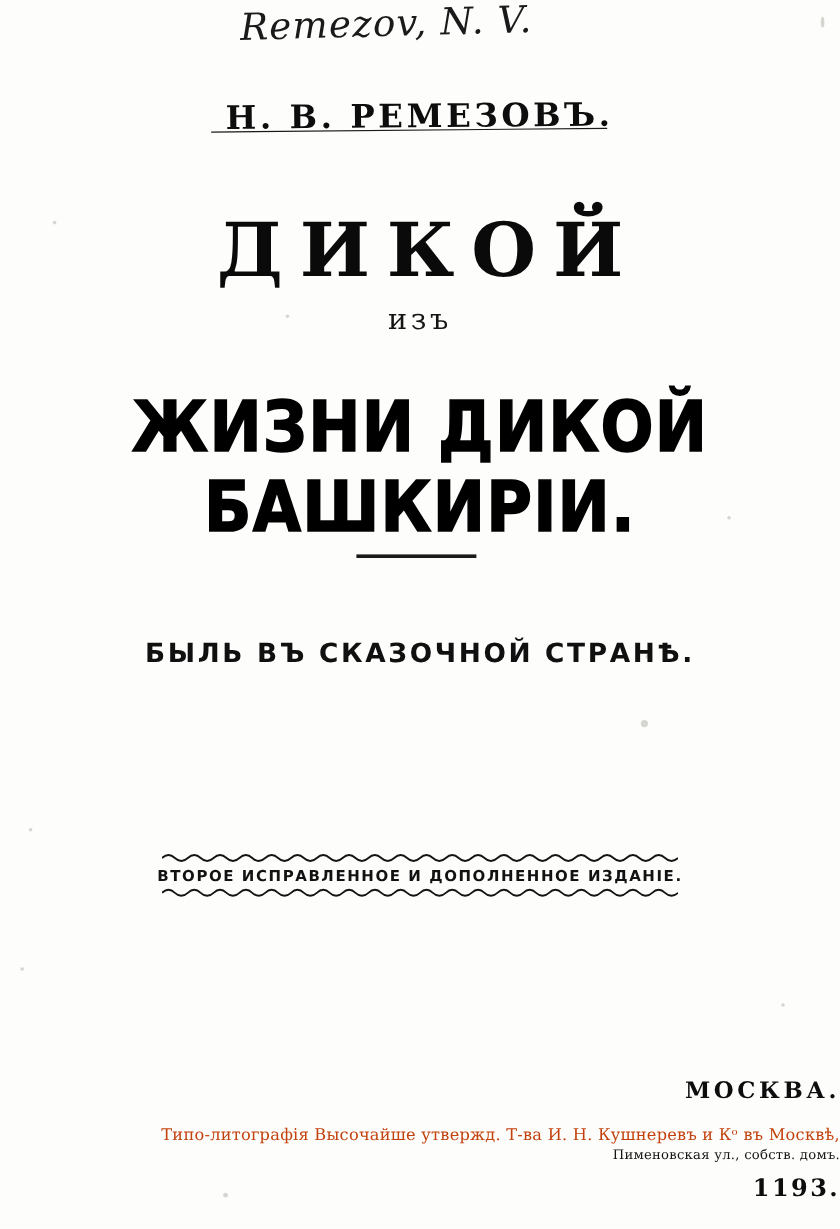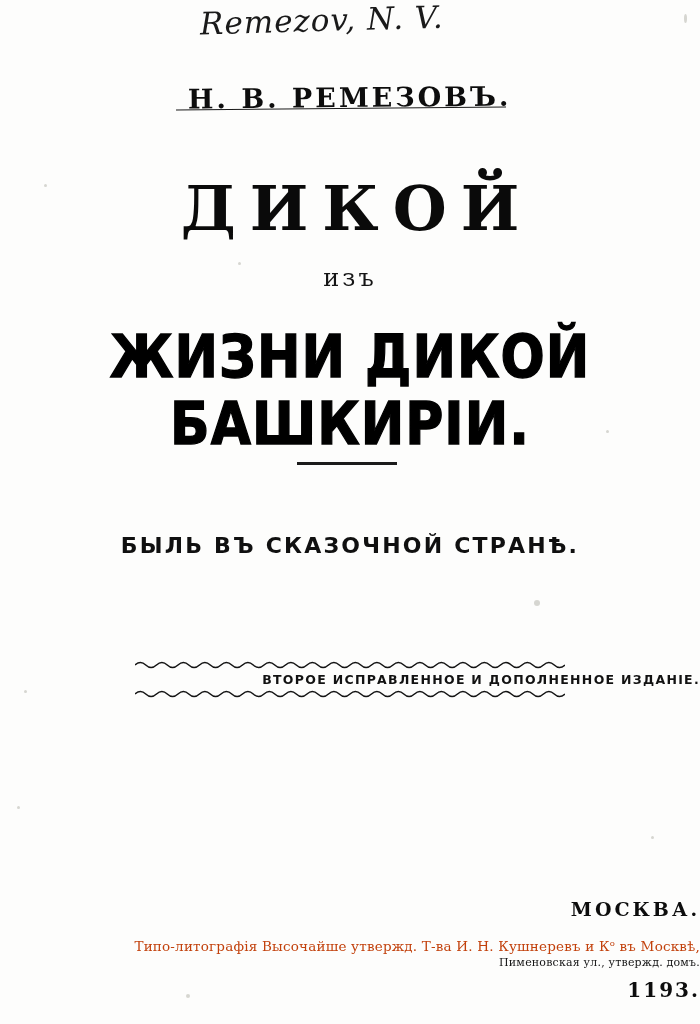--- a/index.html
+++ b/index.html
@@ -82,21 +82,21 @@
     font-family: "DejaVu Serif", serif;
     font-weight: bold;
     font-size: 62px;
     letter-spacing: 14px;
     text-indent: 14px;
     color: #0a0a0a;
   }
 
   .title-iz {
     position: absolute;
-    top: 264px;
+    top: 252px;
     left: 0;
     right: 0;
     text-align: center;
     font-family: "DejaVu Serif", serif;
     font-size: 24px;
     letter-spacing: 3px;
     color: #151515;
   }
 
   .title-sub-heavy {
@@ -134,24 +134,24 @@
     font-family: "DejaVu Sans", sans-serif;
     font-weight: bold;
     font-size: 22px;
     letter-spacing: 2.2px;
     color: #101010;
   }
 
   
   .edition-block {
     position: absolute;
-    top: 660px;
-    left: 0;
-    right: 0;
-    text-align: right;
+    top: 710px;
+    left: 0;
+    right: 0;
+    text-align: center;
   }
   .wave {
     display: block;
     margin: 0 auto;
     width: 430px;
     height: 9px;
   }
   .edition-text {
     font-family: "DejaVu Sans", sans-serif;
     font-weight: bold;
@@ -236,17 +236,17 @@
     </svg>
     <div class="edition-text">ВТОРОЕ ИСПРАВЛЕННОЕ И ДОПОЛНЕННОЕ ИЗДАНIЕ.</div>
     <svg class="wave" viewBox="0 0 430 9" preserveAspectRatio="none">
       <path d="M0,5 Q5.4,0 10.75,5 T21.5,5 T32.25,5 T43,5 T53.75,5 T64.5,5 T75.25,5 T86,5 T96.75,5 T107.5,5 T118.25,5 T129,5 T139.75,5 T150.5,5 T161.25,5 T172,5 T182.75,5 T193.5,5 T204.25,5 T215,5 T225.75,5 T236.5,5 T247.25,5 T258,5 T268.75,5 T279.5,5 T290.25,5 T301,5 T311.75,5 T322.5,5 T333.25,5 T344,5 T354.75,5 T365.5,5 T376.25,5 T387,5 T397.75,5 T408.5,5 T419.25,5 T430,5" fill="none" stroke="#141414" stroke-width="1.5"></path>
     </svg>
   </div>
 
   <div class="imprint">
     <div class="city">МОСКВА.</div>
     <div class="printer-1">Типо-литографія Высочайше утвержд. Т-ва И. Н. Кушнеревъ и Кᵒ въ Москвѣ,</div>
-    <div class="printer-2">Пименовская ул., утвержд. домъ.</div>
+    <div class="printer-2">Пименовская ул., собств. домъ.</div>
     <div class="year">1193.</div>
   </div>
 
 </div>
 
 </body></html>

